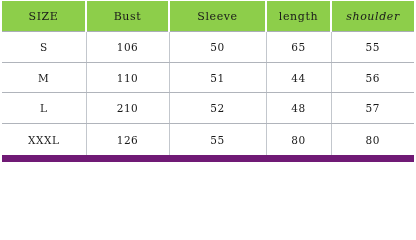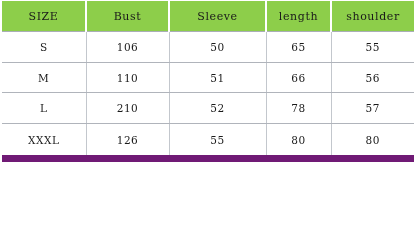--- a/index.html
+++ b/index.html
@@ -41,20 +41,21 @@
     height: 30px;
     font-weight: normal;
     font-size: 11px;
     letter-spacing: 0.6px;
     font-family: "DejaVu Serif", serif;
     border-right: 2px solid #ffffff;
     border-bottom: 1px solid #a9aeb6;
   }
   table.size-chart thead th:last-child {
     border-right: none;
+    font-style: italic;
   }
   
   table.size-chart tbody td {
     height: 22px;
     font-size: 10.5px;
     letter-spacing: 0.5px;
     background: #ffffff;
     border-bottom: 1px solid #b0b4bb;
     border-right: 1px solid #c3c7cd;
     font-family: "DejaVu Serif", serif;
@@ -98,28 +99,28 @@
         <td>S</td>
         <td>106</td>
         <td>50</td>
         <td>65</td>
         <td>55</td>
       </tr>
       <tr>
         <td>M</td>
         <td>110</td>
         <td>51</td>
-        <td>66</td>
+        <td>44</td>
         <td>56</td>
       </tr>
       <tr>
         <td>L</td>
         <td>210</td>
         <td>52</td>
-        <td>78</td>
+        <td>48</td>
         <td>57</td>
       </tr>
       <tr>
         <td>XXXL</td>
         <td>126</td>
         <td>55</td>
         <td>80</td>
         <td>80</td>
       </tr>
     </tbody>

